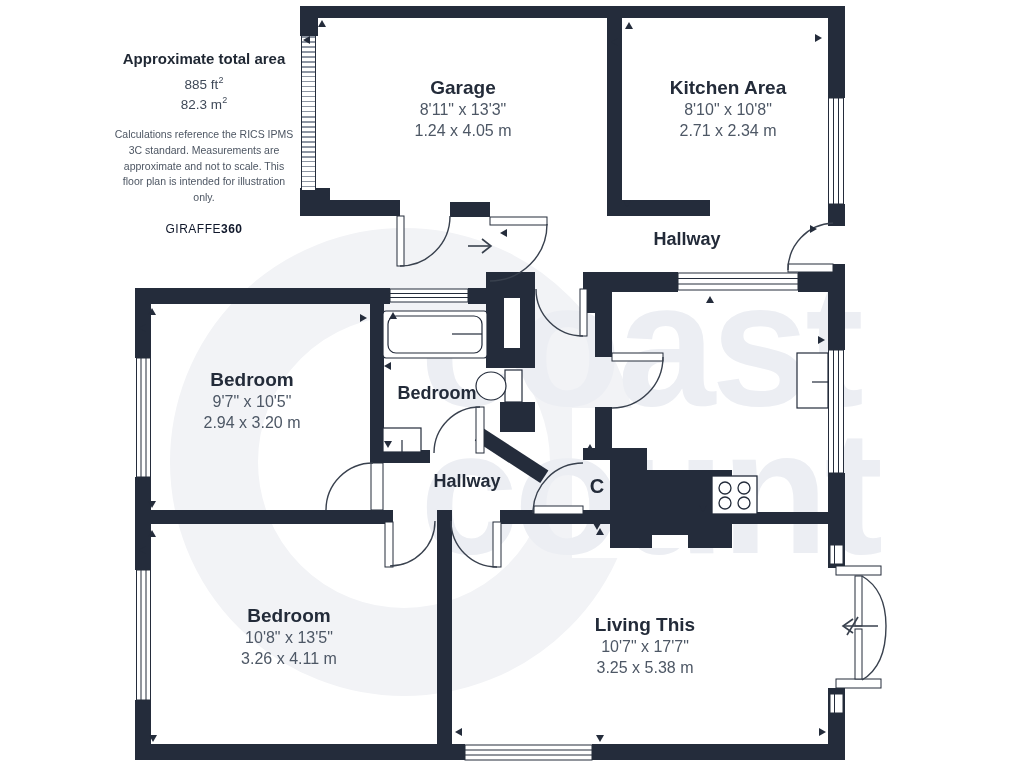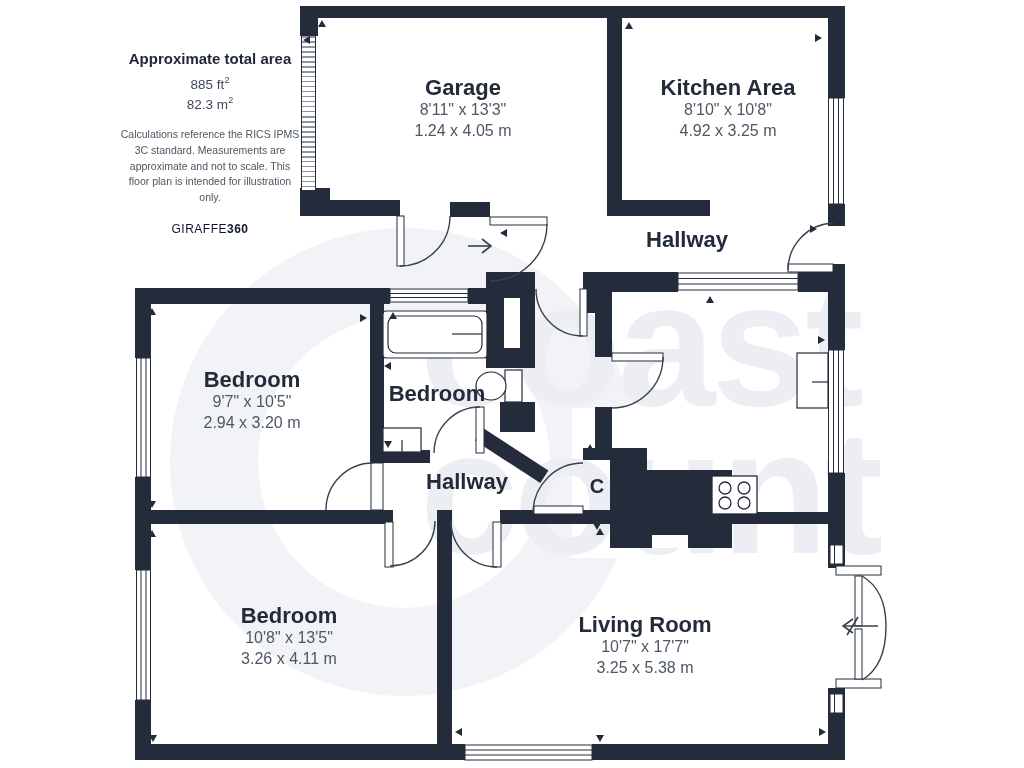--- a/index.html
+++ b/index.html
@@ -12,25 +12,25 @@
   .wm-text{font-weight:bold;color:#eceef3;font-size:176px;letter-spacing:-4px;line-height:1;}
   
   .w{position:absolute;background:#242c3b;z-index:2;}
   .diag{position:absolute;background:#242c3b;z-index:2;transform-origin:0 0;}
   .hatch{position:absolute;z-index:3;background:repeating-linear-gradient(to bottom,#8e96a3 0 1.5px,#ffffff 1.5px 5px);
          border-left:1px solid #242c3b;border-right:1px solid #242c3b;box-sizing:border-box;}
   .slot{position:absolute;background:#fff;z-index:3;}
   svg.overlay{position:absolute;left:0;top:0;z-index:4;}
   
   .room-label{position:absolute;transform:translateX(-50%);text-align:center;white-space:nowrap;z-index:6;}
-  .rn{font-size:22px;font-weight:bold;color:#232b39;line-height:23px;}
-  .rn-sm{font-size:22px;}
+  .rn{font-size:19px;font-weight:bold;color:#232b39;line-height:23px;}
+  .rn-sm{font-size:18px;}
   .rd{font-size:16px;color:#4d5765;line-height:21px;}
   .rd:first-of-type{margin-top:2px;}
-  .header{position:absolute;left:119px;top:50px;width:182px;text-align:center;z-index:6;color:#222a38;}
+  .header{position:absolute;left:113px;top:50px;width:182px;text-align:center;z-index:6;color:#222a38;}
   .h-title{font-size:15px;font-weight:bold;color:#1f2733;}
   .h-area{font-size:13.5px;color:#3f4958;margin-top:8px;}
   .h-area sup{font-size:9px;}
   .h-disc{font-size:10.5px;color:#4d5663;line-height:1.5;margin-top:16px;}
   .h-brand{font-size:12px;margin-top:16px;letter-spacing:.5px;color:#0f172a;}
   .h-brand .b{font-weight:bold;}
 </style>
 </head>
 <body>
 
@@ -251,21 +251,21 @@
 
   <div class="room-label" style="left:463px;top:76px;">
     <div class="rn">Garage</div>
     <div class="rd">8'11" x 13'3"</div>
     <div class="rd">1.24 x 4.05 m</div>
   </div>
 
   <div class="room-label" style="left:728px;top:76px;">
     <div class="rn">Kitchen Area</div>
     <div class="rd">8'10" x 10'8"</div>
-    <div class="rd">4.92 x 3.25 m</div>
+    <div class="rd">2.71 x 2.34 m</div>
   </div>
 
   <div class="room-label" style="left:687px;top:228px;">
     <div class="rn rn-sm">Hallway</div>
   </div>
 
   <div class="room-label" style="left:252px;top:368px;">
     <div class="rn">Bedroom</div>
     <div class="rd">9'7" x 10'5"</div>
     <div class="rd">2.94 x 3.20 m</div>
@@ -284,18 +284,18 @@
   </div>
 
 
   <div class="room-label" style="left:289px;top:604px;">
     <div class="rn">Bedroom</div>
     <div class="rd">10'8" x 13'5"</div>
     <div class="rd">3.26 x 4.11 m</div>
   </div>
 
   <div class="room-label" style="left:645px;top:613px;">
-    <div class="rn">Living Room</div>
+    <div class="rn">Living This</div>
     <div class="rd">10'7" x 17'7"</div>
     <div class="rd">3.25 x 5.38 m</div>
   </div>
 
 </div>
 
 </body></html>

